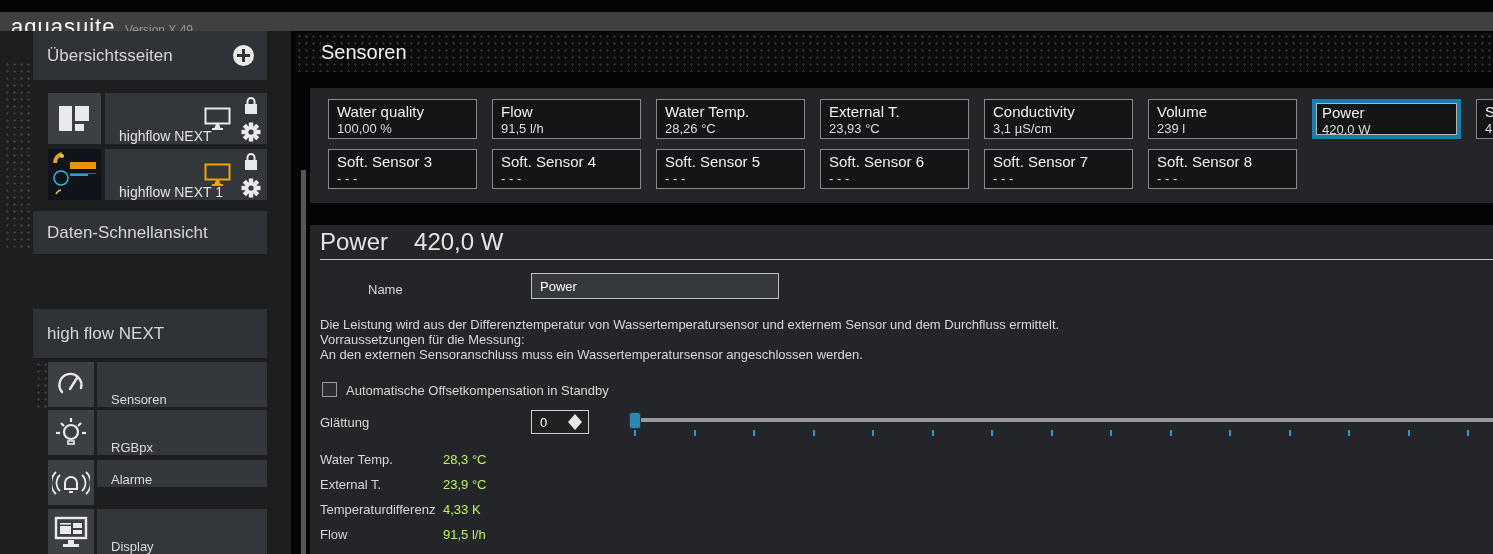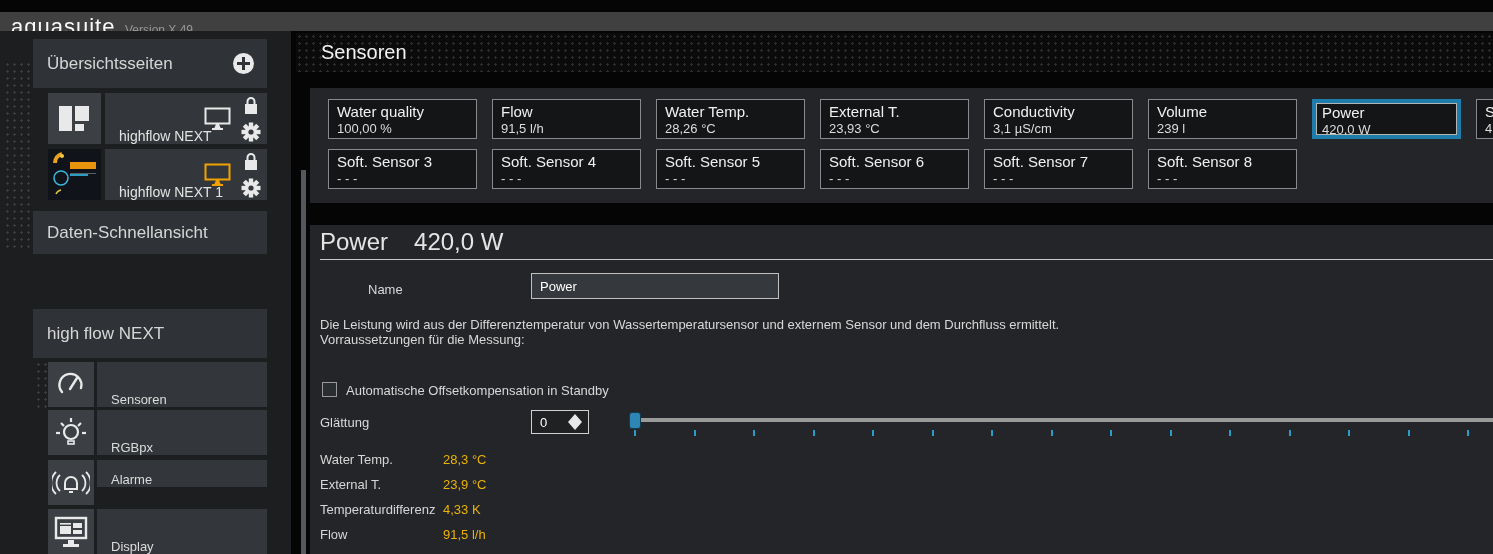--- a/index.html
+++ b/index.html
@@ -61,37 +61,37 @@
   .spin-up { top:3px; border-bottom:8px solid #e8e8e8; }
   .spin-down { bottom:3px; border-top:8px solid #e8e8e8; }
   .slider { position:absolute; left:320px; top:185px; width:863px; height:32px; }
   .slider-track { position:absolute; left:5px; right:0; top:8px; height:4px; background:#9a9a9a; cursor:pointer; }
   .slider-handle { position:absolute; left:-1px; top:2px; width:12px; height:17px; background:#2d86b3;
     border:1px solid #123d4d; border-radius:3px; cursor:grab; }
   .tick { position:absolute; top:20px; width:2px; height:6px; background:#2a9cc9; }
   .readings { position:absolute; left:10px; top:228px; display:flex; flex-direction:column; gap:11px; }
   .reading-row { display:flex; font-size:13px; line-height:14px; }
   .reading-label { width:123px; color:#d6d6d6; }
-  .reading-value { color:#eab308; }
+  .reading-value { color:#bef264; }
 
   svg { display:block; }
 </style>
 </head>
 <body>
 
 <div class="topbar">
   <div class="logo">aquasuite</div>
   <div class="version">Version X.49</div>
 </div>
 
 <div class="sidebar">
   <div class="dots" style="left:4px; top:30px; width:26px; height:190px;"></div>
   <div class="dots" style="left:35px; top:330px; width:13px; height:47px;"></div>
 
-  <div class="sb-header" style="top:8px; height:49px;">
+  <div class="sb-header" style="top:0; height:49px;">
     <span>Übersichtsseiten</span>
     <span class="plus-wrap">
       <svg width="23" height="23" viewBox="0 0 23 23">
         <circle cx="11.5" cy="11.5" r="10.5" fill="#e9e9e9"></circle>
         <rect x="10" y="5" width="3" height="13" fill="#2f3236"></rect>
         <rect x="5" y="10" width="13" height="3" fill="#2f3236"></rect>
       </svg>
     </span>
   </div>
 
@@ -314,20 +314,21 @@
     <div class="heading-rule"></div>
 
     <div class="form-label" style="top:57px;margin-left:48px;">Name</div>
     <input class="name-input" type="text" value="Power" style="">
 
     <div class="desc">
   <div>Die Leistung wird aus der Differenztemperatur von Wassertemperatursensor und externem Sensor und dem Durchfluss ermittelt.</div>
 
   <div>Vorraussetzungen für die Messung:</div>
 
+  <div>An den externen Sensoranschluss muss ein Wassertemperatursensor angeschlossen werden.</div>
 </div>
 
     <div class="checkbox"></div>
     <div class="checkbox-label">Automatische Offsetkompensation in Standby</div>
 
     <div class="form-label" style="top:190px;">Glättung</div>
     <div class="spinner">
       <div class="spinner-value">0</div>
       <div class="spin-btn spin-up"></div>
       <div class="spin-btn spin-down"></div>

